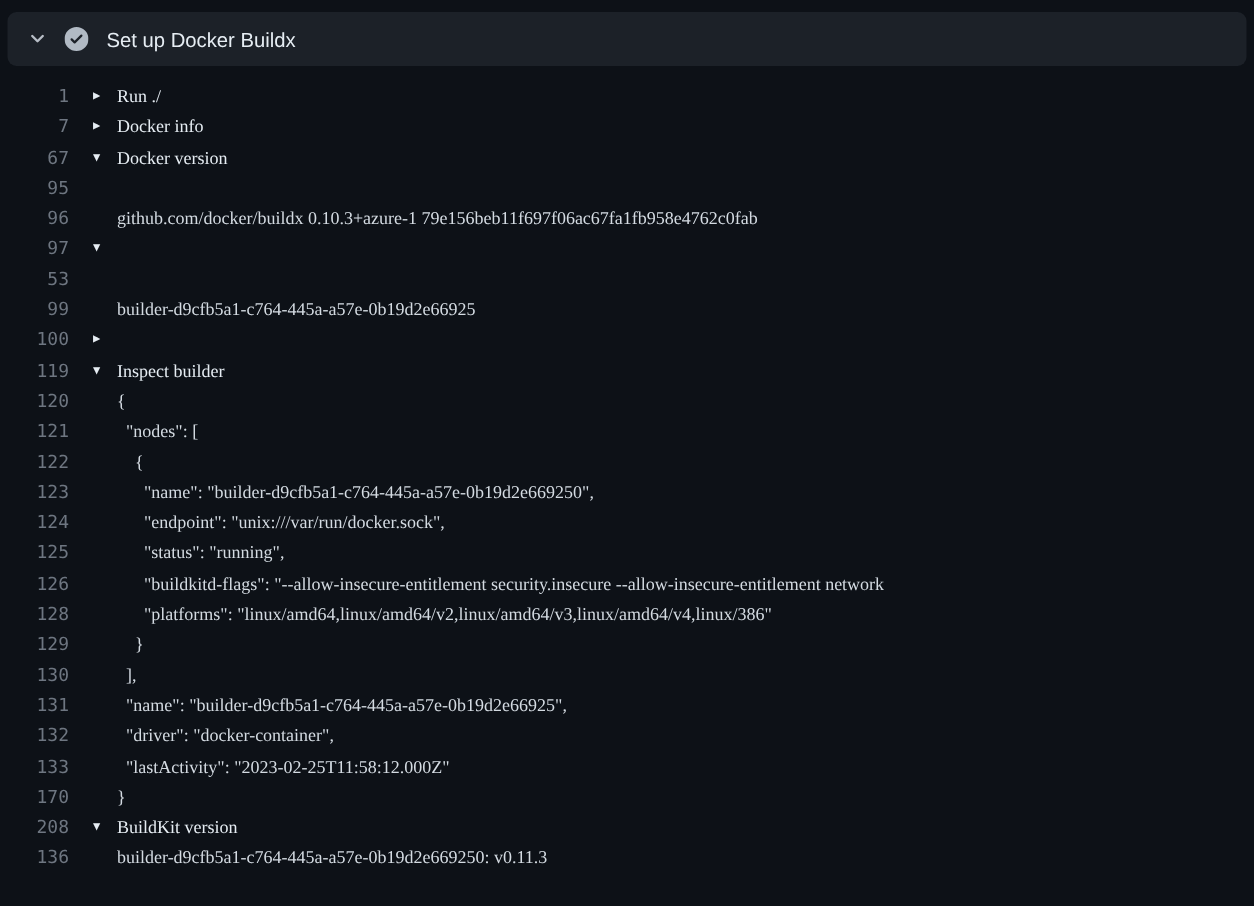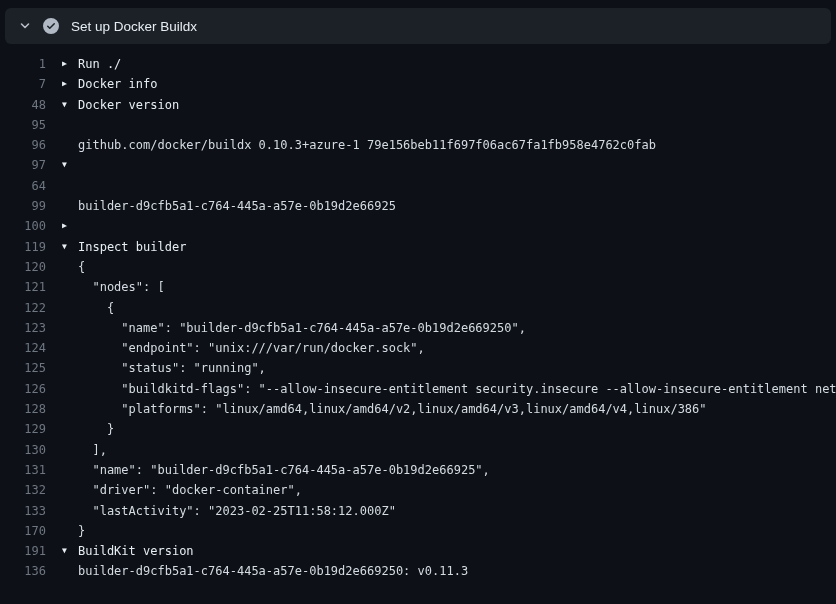--- a/index.html
+++ b/index.html
@@ -57,20 +57,21 @@
   .row .arrow{
     flex:none;
     width:16px;
     margin-left:16px;
     color:var(--group-color);
     font-size:8px;
   }
   .row .text{
     flex:none;
     color:var(--text-color);
+    font-family:Liberation Serif, serif;
   }
   .row.group{cursor:pointer;}
   .row.group .text{color:var(--group-color);}
   .row.command .text{color:var(--command-color);margin-top:26px;}
 </style>
 </head>
 <body>
 
 <div class="step-header">
   <span class="chevron">
@@ -82,37 +83,37 @@
     <svg width="16" height="16" viewBox="0 0 16 16">
       <path fill="#b1bac4" fill-rule="evenodd" d="M8 16A8 8 0 1 1 8 0a8 8 0 0 1 0 16zm3.78-9.72a.75.75 0 0 0-1.06-1.06L6.75 9.19 5.28 7.72a.75.75 0 0 0-1.06 1.06l2 2a.75.75 0 0 0 1.06 0l4.5-4.5z"></path>
     </svg>
   </span>
   <span class="step-title">Set up Docker Buildx</span>
 </div>
 
 <div class="log" id="log">
     <div class="row group"><span class="num">1</span><span class="arrow">▶</span><span class="text">Run ./</span></div>
     <div class="row group"><span class="num">7</span><span class="arrow">▶</span><span class="text">Docker info</span></div>
-    <div class="row group"><span class="num">48</span><span class="arrow">▼</span><span class="text">Docker version</span></div>
+    <div class="row group"><span class="num">67</span><span class="arrow">▼</span><span class="text">Docker version</span></div>
     <div class="row command"><span class="num">95</span><span class="arrow"></span><span class="text">/usr/bin/docker buildx version</span></div>
     <div class="row output"><span class="num">96</span><span class="arrow"></span><span class="text">github.com/docker/buildx 0.10.3+azure-1 79e156beb11f697f06ac67fa1fb958e4762c0fab</span></div>
     <div class="row group"><span class="num">97</span><span class="arrow">▼</span></div>
-    <div class="row command"><span class="num">64</span><span class="arrow"></span><span class="text">/usr/bin/docker buildx create --name builder-d9cfb5a1-c764-445a-a57e-0b19d2e66925 --driver docker-container</span></div>
+    <div class="row command"><span class="num">53</span><span class="arrow"></span><span class="text">/usr/bin/docker buildx create --name builder-d9cfb5a1-c764-445a-a57e-0b19d2e66925 --driver docker-container</span></div>
     <div class="row output"><span class="num">99</span><span class="arrow"></span><span class="text">builder-d9cfb5a1-c764-445a-a57e-0b19d2e66925</span></div>
     <div class="row group"><span class="num">100</span><span class="arrow">▶</span></div>
     <div class="row group"><span class="num">119</span><span class="arrow">▼</span><span class="text">Inspect builder</span></div>
     <div class="row output"><span class="num">120</span><span class="arrow"></span><span class="text">{</span></div>
     <div class="row output"><span class="num">121</span><span class="arrow"></span><span class="text">  "nodes": [</span></div>
     <div class="row output"><span class="num">122</span><span class="arrow"></span><span class="text">    {</span></div>
     <div class="row output"><span class="num">123</span><span class="arrow"></span><span class="text">      "name": "builder-d9cfb5a1-c764-445a-a57e-0b19d2e669250",</span></div>
     <div class="row output"><span class="num">124</span><span class="arrow"></span><span class="text">      "endpoint": "unix:///var/run/docker.sock",</span></div>
     <div class="row output"><span class="num">125</span><span class="arrow"></span><span class="text">      "status": "running",</span></div>
     <div class="row output"><span class="num">126</span><span class="arrow"></span><span class="text">      "buildkitd-flags": "--allow-insecure-entitlement security.insecure --allow-insecure-entitlement network</span></div>
     <div class="row output"><span class="num">128</span><span class="arrow"></span><span class="text">      "platforms": "linux/amd64,linux/amd64/v2,linux/amd64/v3,linux/amd64/v4,linux/386"</span></div>
     <div class="row output"><span class="num">129</span><span class="arrow"></span><span class="text">    }</span></div>
     <div class="row output"><span class="num">130</span><span class="arrow"></span><span class="text">  ],</span></div>
     <div class="row output"><span class="num">131</span><span class="arrow"></span><span class="text">  "name": "builder-d9cfb5a1-c764-445a-a57e-0b19d2e66925",</span></div>
     <div class="row output"><span class="num">132</span><span class="arrow"></span><span class="text">  "driver": "docker-container",</span></div>
     <div class="row output"><span class="num">133</span><span class="arrow"></span><span class="text">  "lastActivity": "2023-02-25T11:58:12.000Z"</span></div>
     <div class="row output"><span class="num">170</span><span class="arrow"></span><span class="text">}</span></div>
-    <div class="row group"><span class="num">191</span><span class="arrow">▼</span><span class="text">BuildKit version</span></div>
+    <div class="row group"><span class="num">208</span><span class="arrow">▼</span><span class="text">BuildKit version</span></div>
     <div class="row output"><span class="num">136</span><span class="arrow"></span><span class="text">builder-d9cfb5a1-c764-445a-a57e-0b19d2e669250: v0.11.3</span></div>
   </div>
 
 </body></html>

